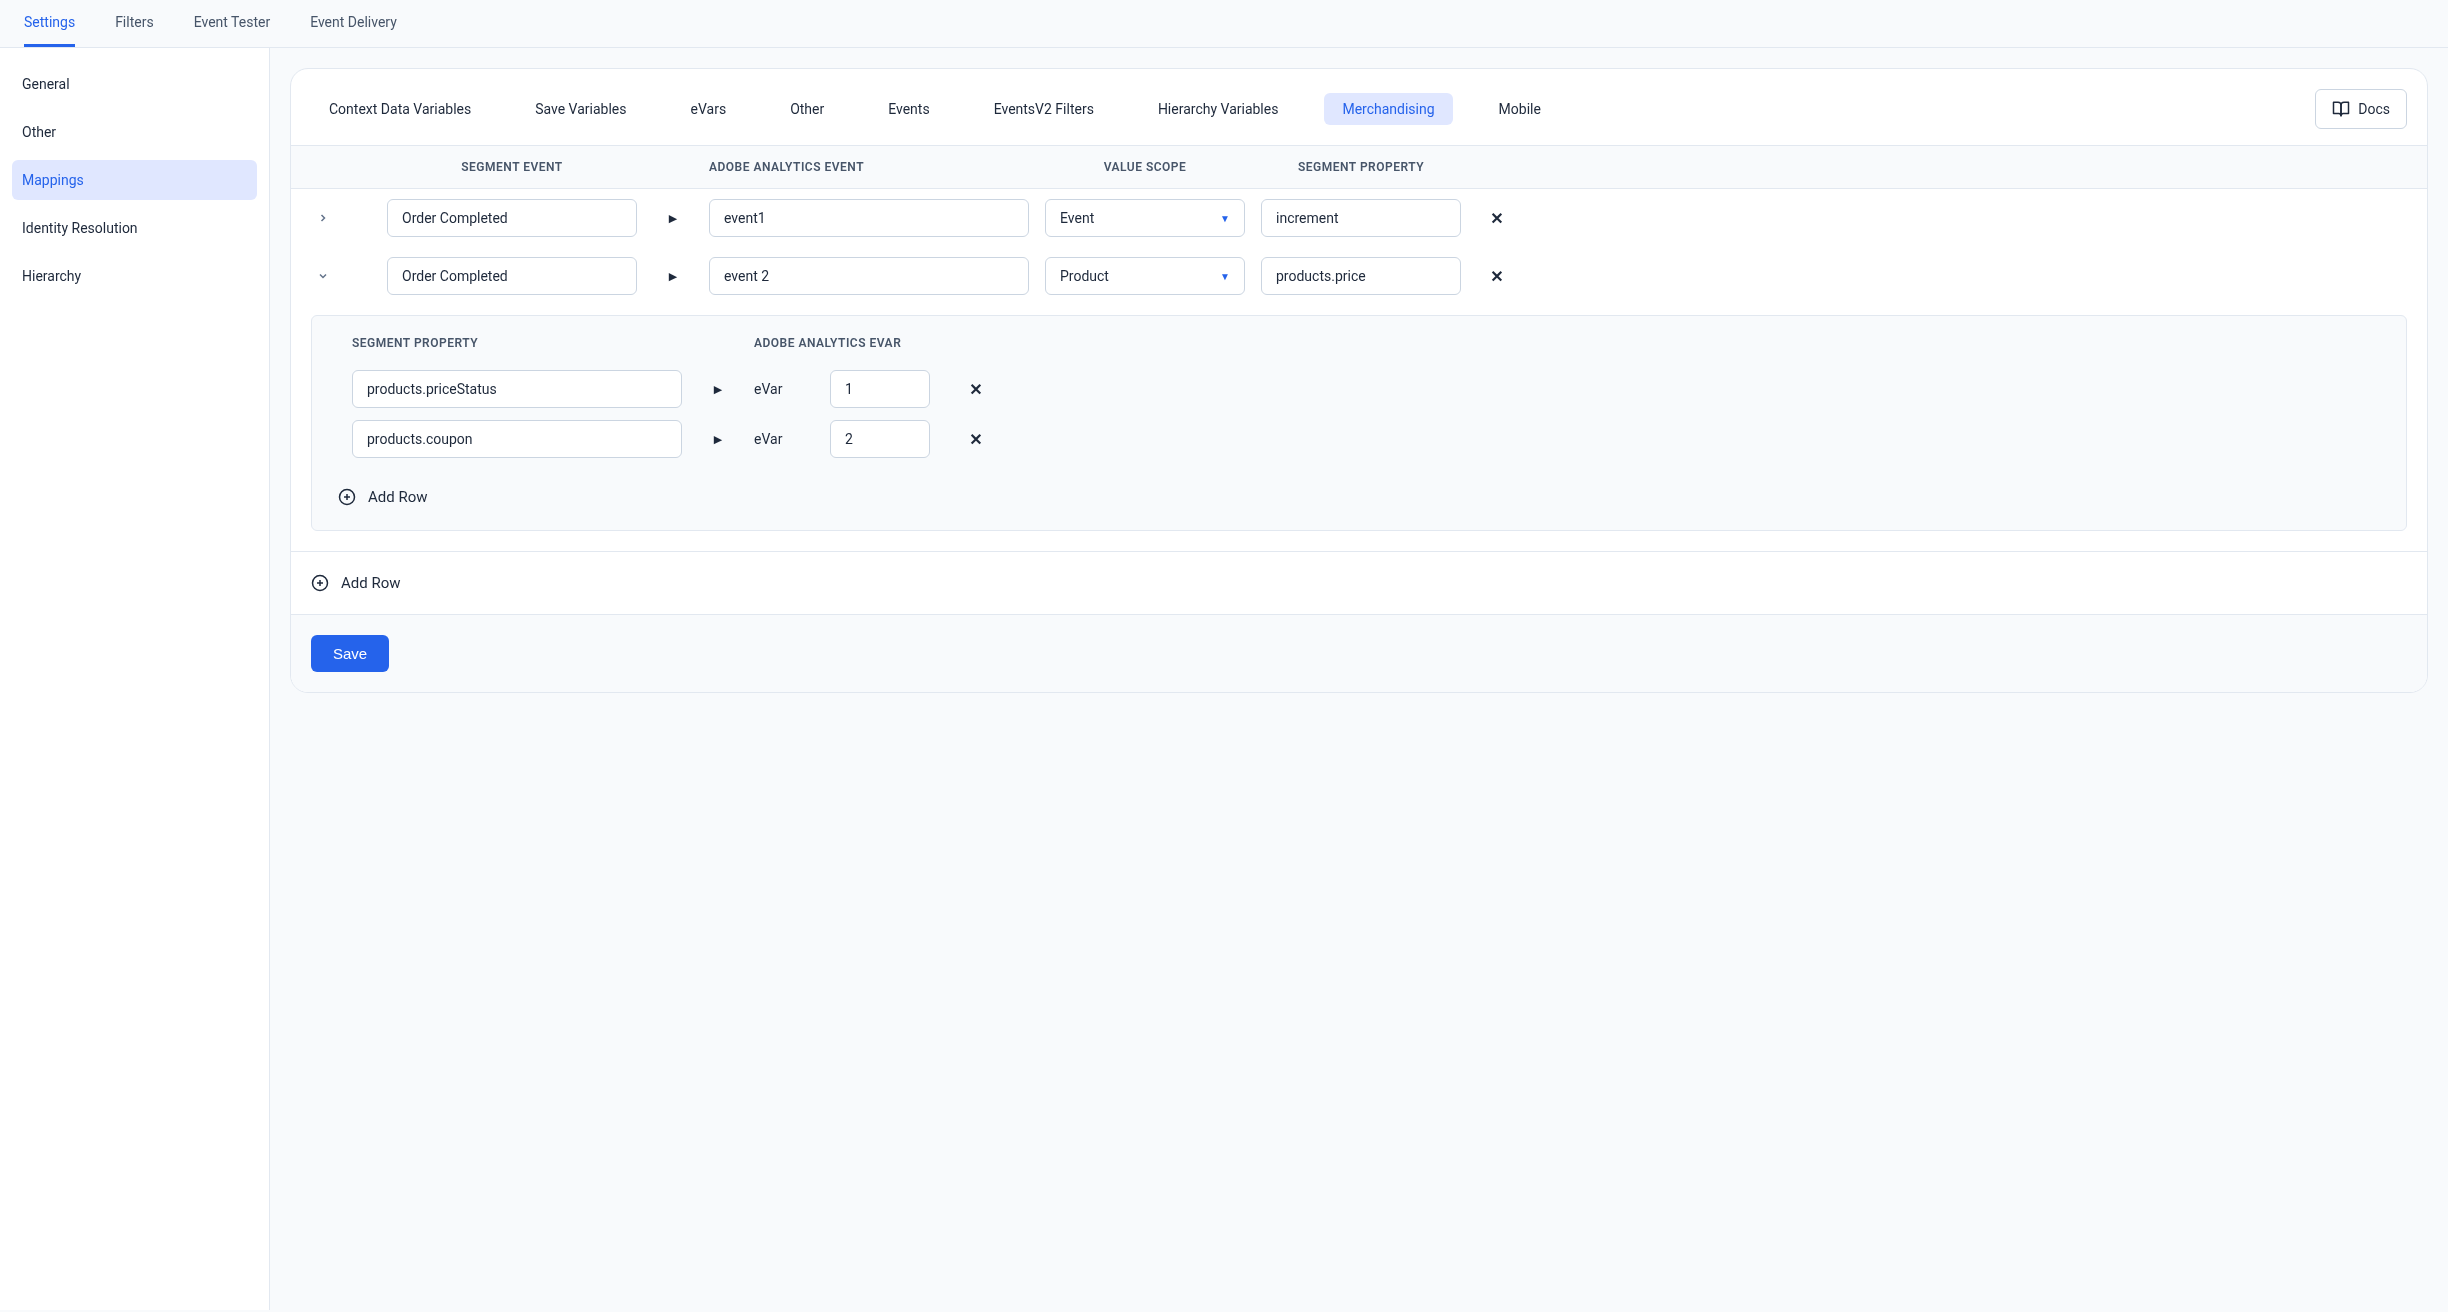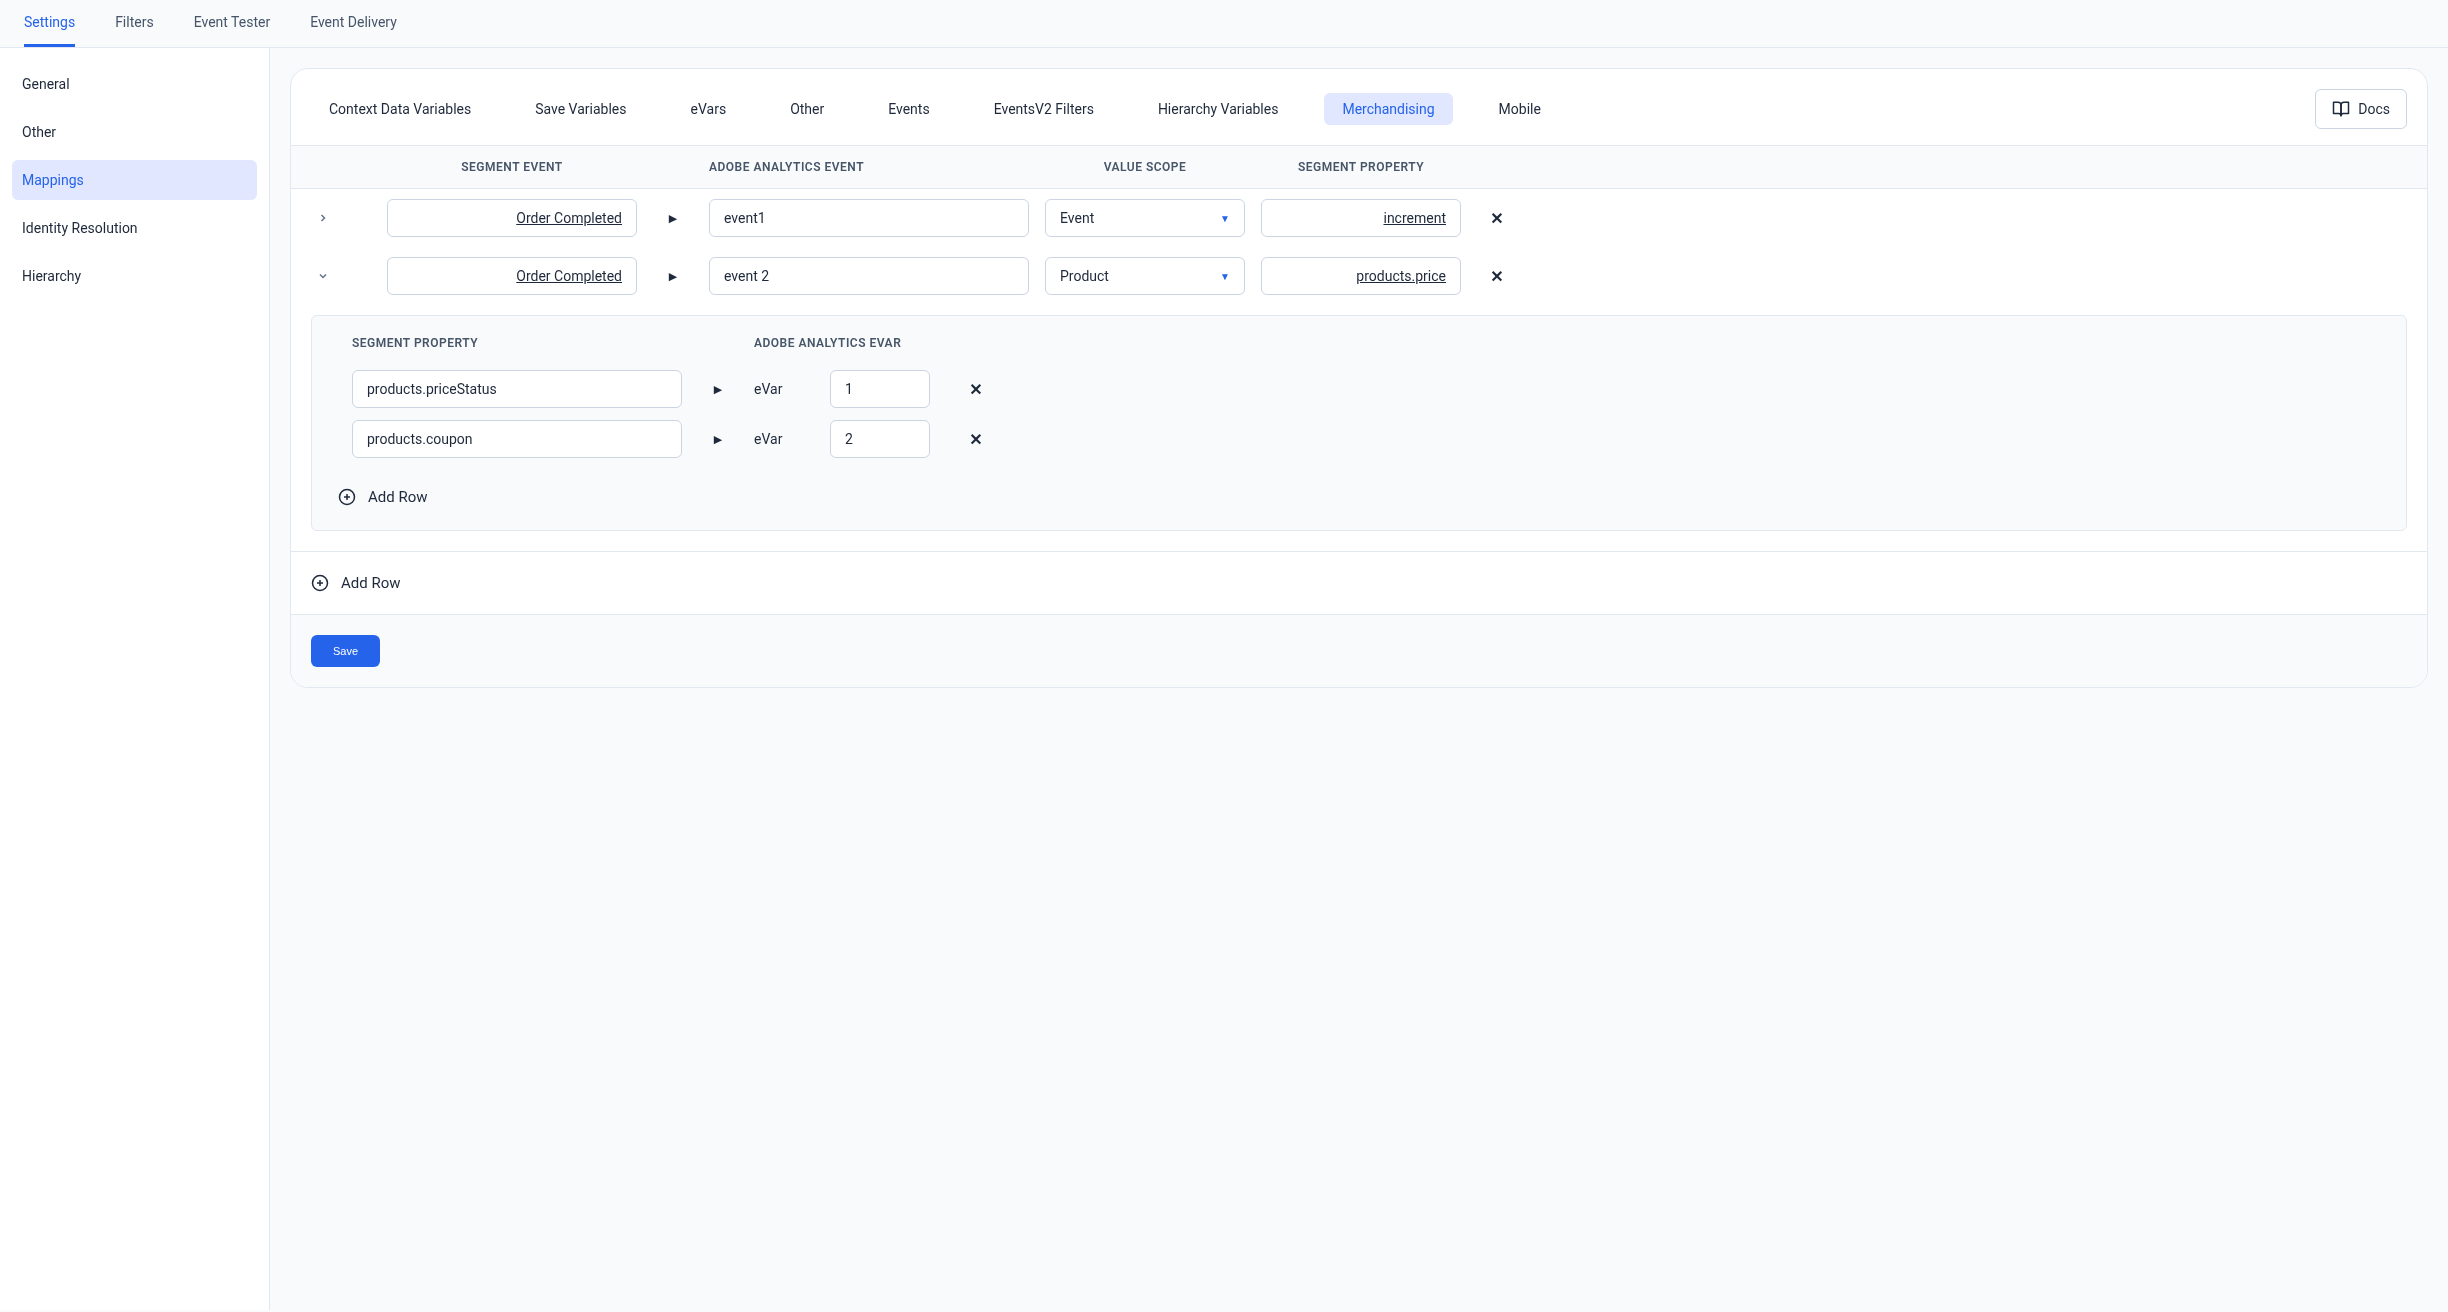--- a/index.html
+++ b/index.html
@@ -130,22 +130,21 @@
       border: 1px solid #cbd5e1;
       border-radius: 6px;
       padding: 10px 14px;
       background: #ffffff;
       width: 100%;
       font-size: 14px;
       color: #1e293b;
       font-family: inherit;
     }
     .input-box.centered {
-      text-align: right;
-      text-decoration: underline;
+      text-align: left;
     }
     .arrow-cell {
       color: #1e293b;
       text-align: center;
       font-size: 11px;
     }
     .select-box {
       border: 1px solid #cbd5e1;
       border-radius: 6px;
       padding: 10px 14px;
@@ -225,21 +224,21 @@
       padding: 20px;
       background: #f8fafc;
     }
     .save-btn {
       background: #2563eb;
       color: #ffffff;
       border: none;
       padding: 10px 22px;
       border-radius: 6px;
       cursor: pointer;
-      font-size: 11px;
+      font-size: 15px;
       font-weight: 500;
     }
     .book-icon {
       width: 18px;
       height: 18px;
       flex-shrink: 0;
     }
   </style>
 </head>
 <body>

